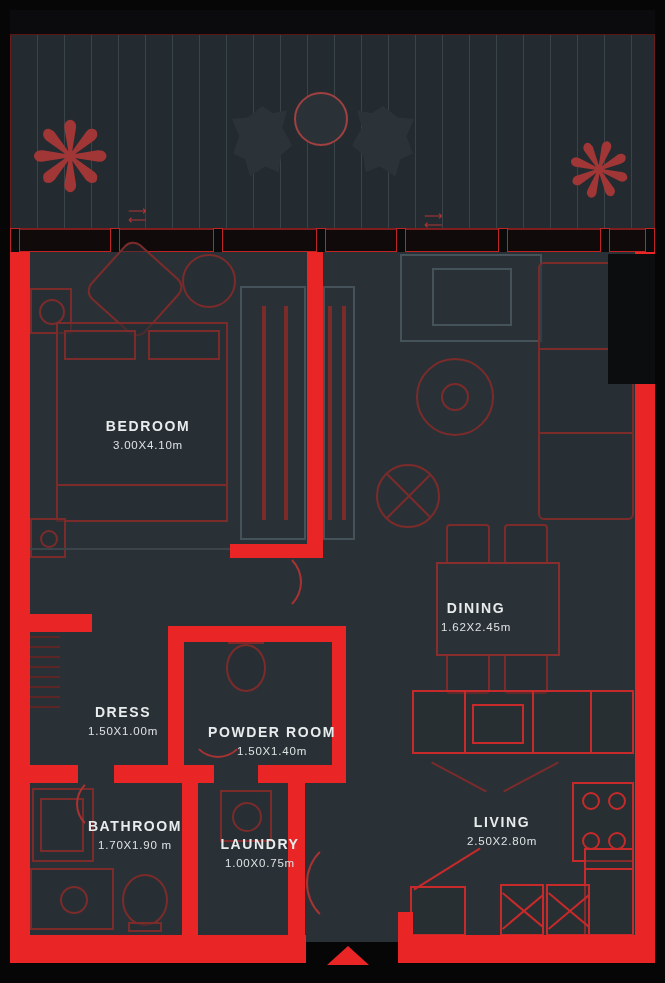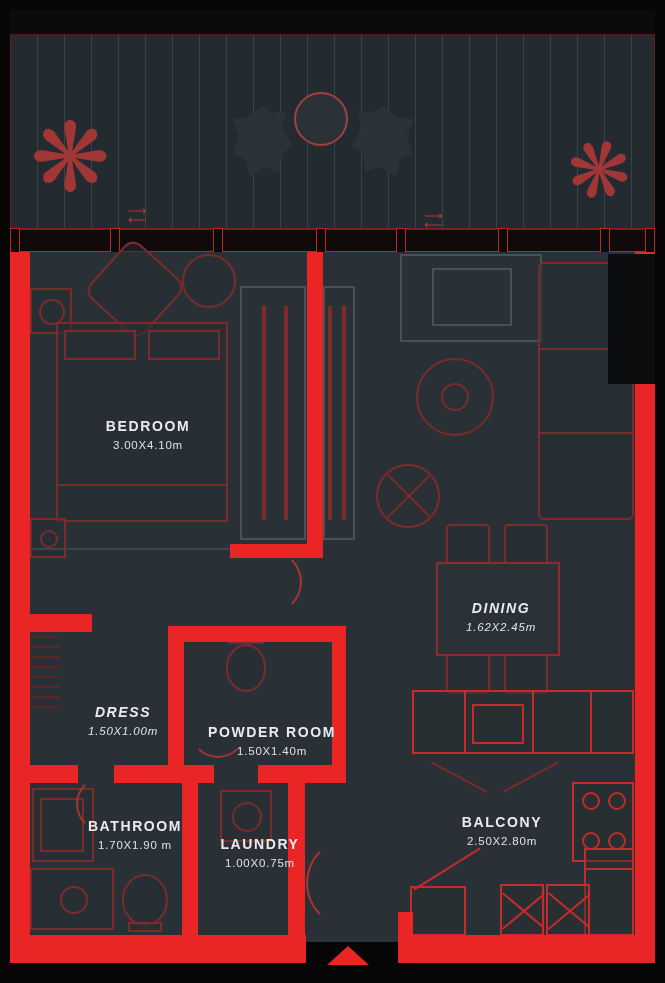--- a/index.html
+++ b/index.html
@@ -181,38 +181,38 @@
   <div class="abs wall" style="left:258px;top:765px;width:88px;height:18px;"></div>
   <div class="abs wall" style="left:182px;top:783px;width:16px;height:152px;"></div>
   <div class="abs wall" style="left:288px;top:765px;width:17px;height:150px;"></div>
 
   <div class="abs tri" style="left:327px;top:946px;"></div>
 
   <div class="label-block" style="left:148px;top:418px;">
     <div class="room-label">BEDROOM</div>
     <div class="room-dims">3.00X4.10m</div>
   </div>
-  <div class="label-block" style="left:501px;top:600px;font-style:italic;">
+  <div class="label-block" style="left:476px;top:600px;">
     <div class="room-label">DINING</div>
     <div class="room-dims">1.62X2.45m</div>
   </div>
-  <div class="label-block" style="left:123px;top:704px;font-style:italic;">
+  <div class="label-block" style="left:123px;top:704px;">
     <div class="room-label">DRESS</div>
     <div class="room-dims">1.50X1.00m</div>
   </div>
   <div class="label-block" style="left:263px;top:724px;margin-left:9px;">
     <div class="room-label">POWDER ROOM</div>
     <div class="room-dims">1.50X1.40m</div>
   </div>
   <div class="label-block" style="left:135px;top:818px;">
     <div class="room-label">BATHROOM</div>
     <div class="room-dims">1.70X1.90 m</div>
   </div>
   <div class="label-block" style="left:260px;top:836px;text-align:center;">
     <div class="room-label">LAUNDRY</div>
     <div class="room-dims">1.00X0.75m</div>
   </div>
   <div class="label-block" style="left:502px;top:814px;">
-    <div class="room-label">BALCONY</div>
+    <div class="room-label">LIVING</div>
     <div class="room-dims">2.50X2.80m</div>
   </div>
 
 </div>
 
 </body></html>

